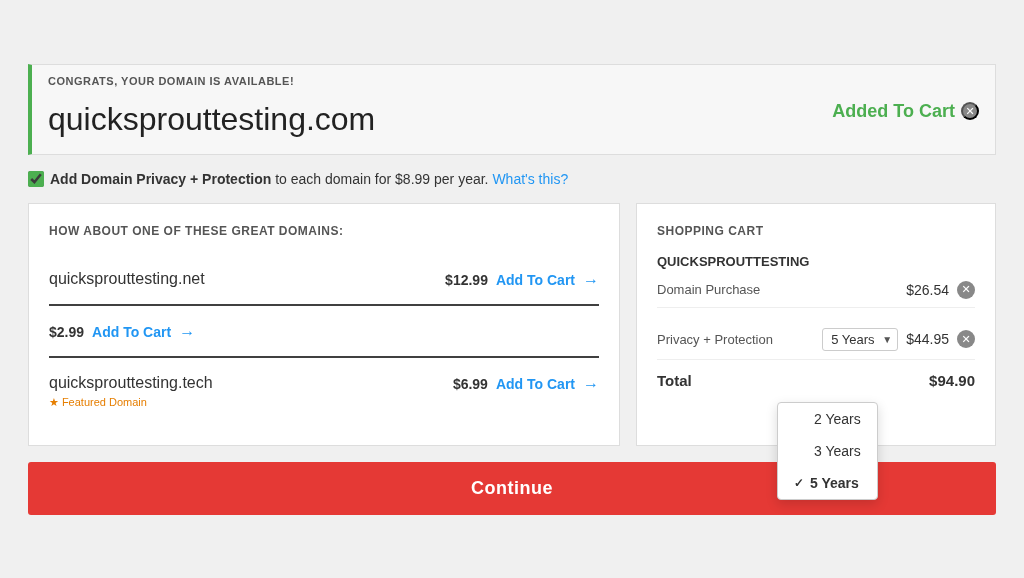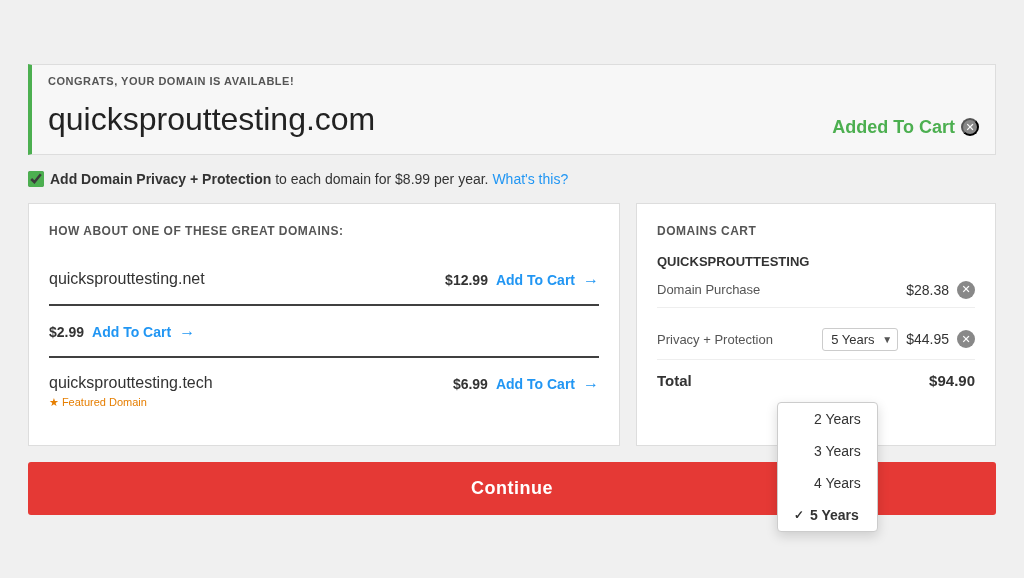--- a/index.html
+++ b/index.html
@@ -28,21 +28,21 @@
     }
     .congrats-text {
       font-size: 11px;
       font-weight: 700;
       color: #555;
       letter-spacing: 0.5px;
       margin-bottom: 6px;
     }
     .domain-row {
       display: flex;
-      align-items: flex-end;
+      align-items: flex-start;
       justify-content: space-between;
       padding: 8px 0 10px 0;
     }
     .domain-name {
       font-size: 32px;
       font-weight: 300;
       color: #222;
     }
     .added-to-cart {
       display: flex;
@@ -334,28 +334,28 @@
           </div>
         </div>
         <div class="featured-badge">
           <span class="star-icon">★</span>
           <span>Featured Domain</span>
         </div>
       </div>
     </div>
 
     <div class="right-panel">
-      <div class="cart-title">DOMAINS CART</div>
+      <div class="cart-title">SHOPPING CART</div>
 
       <div class="cart-item">
         <div class="cart-item-header">QUICKSPROUTTESTING</div>
         <div class="cart-item-row">
           <span class="cart-item-label">Domain Purchase</span>
           <div class="cart-item-right">
-            <span class="cart-item-price">$28.38</span>
+            <span class="cart-item-price">$26.54</span>
             <button class="remove-btn">✕</button>
           </div>
         </div>
       </div>
 
       <div class="cart-item-row">
         <span class="cart-item-label">Privacy + Protection</span>
         <div class="cart-item-right">
           <div class="years-select-wrapper">
             <select class="years-select">
@@ -379,24 +379,20 @@
 
       <div class="dropdown-popup">
         <div class="dropdown-popup-item">
           <span style="width:14px;display:inline-block;"></span>
           <span>2 Years</span>
         </div>
         <div class="dropdown-popup-item">
           <span style="width:14px;display:inline-block;"></span>
           <span>3 Years</span>
         </div>
-        <div class="dropdown-popup-item">
-          <span style="width:14px;display:inline-block;"></span>
-          <span>4 Years</span>
-        </div>
         <div class="dropdown-popup-item selected">
           <span class="checkmark">✓</span>
           <span>5 Years</span>
         </div>
       </div>
 
     </div>
   </div>
 
   <div class="continue-btn-wrapper">

